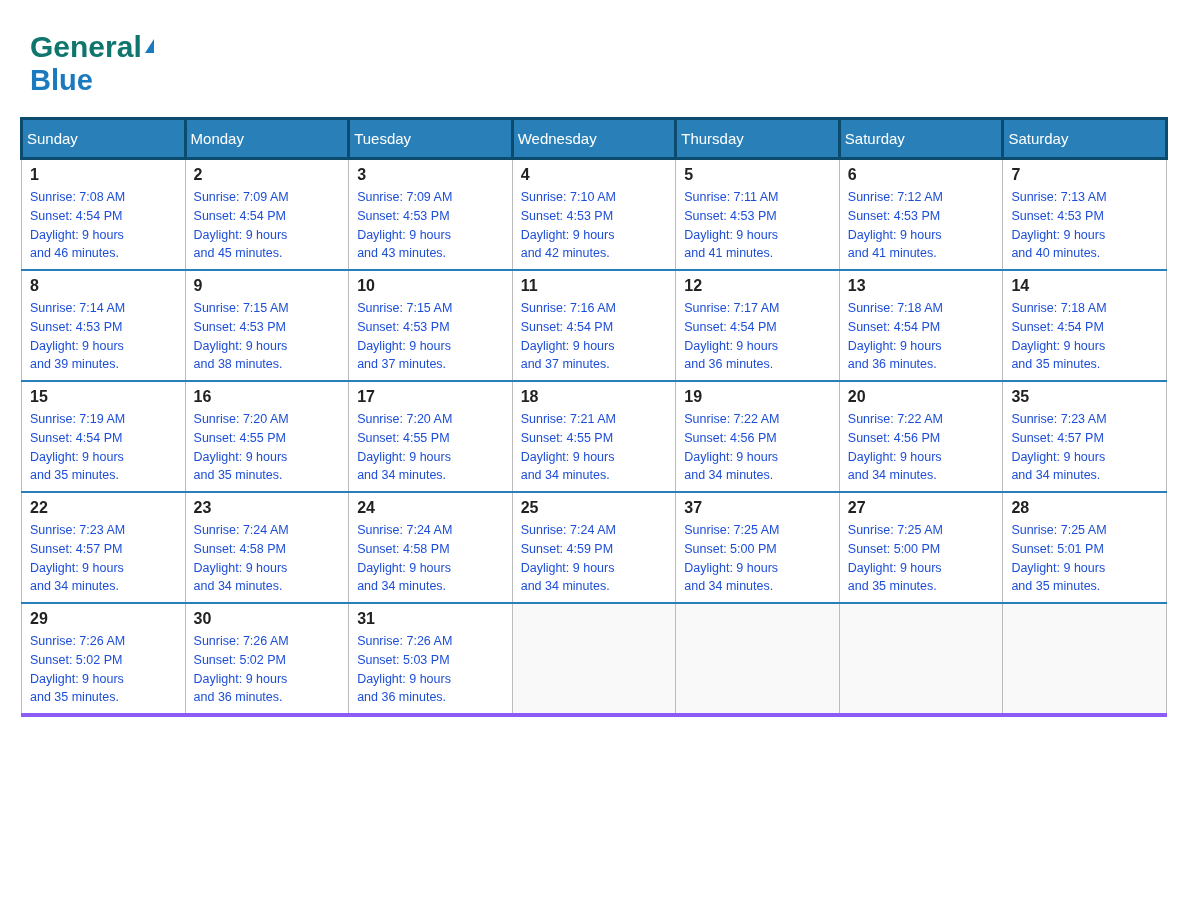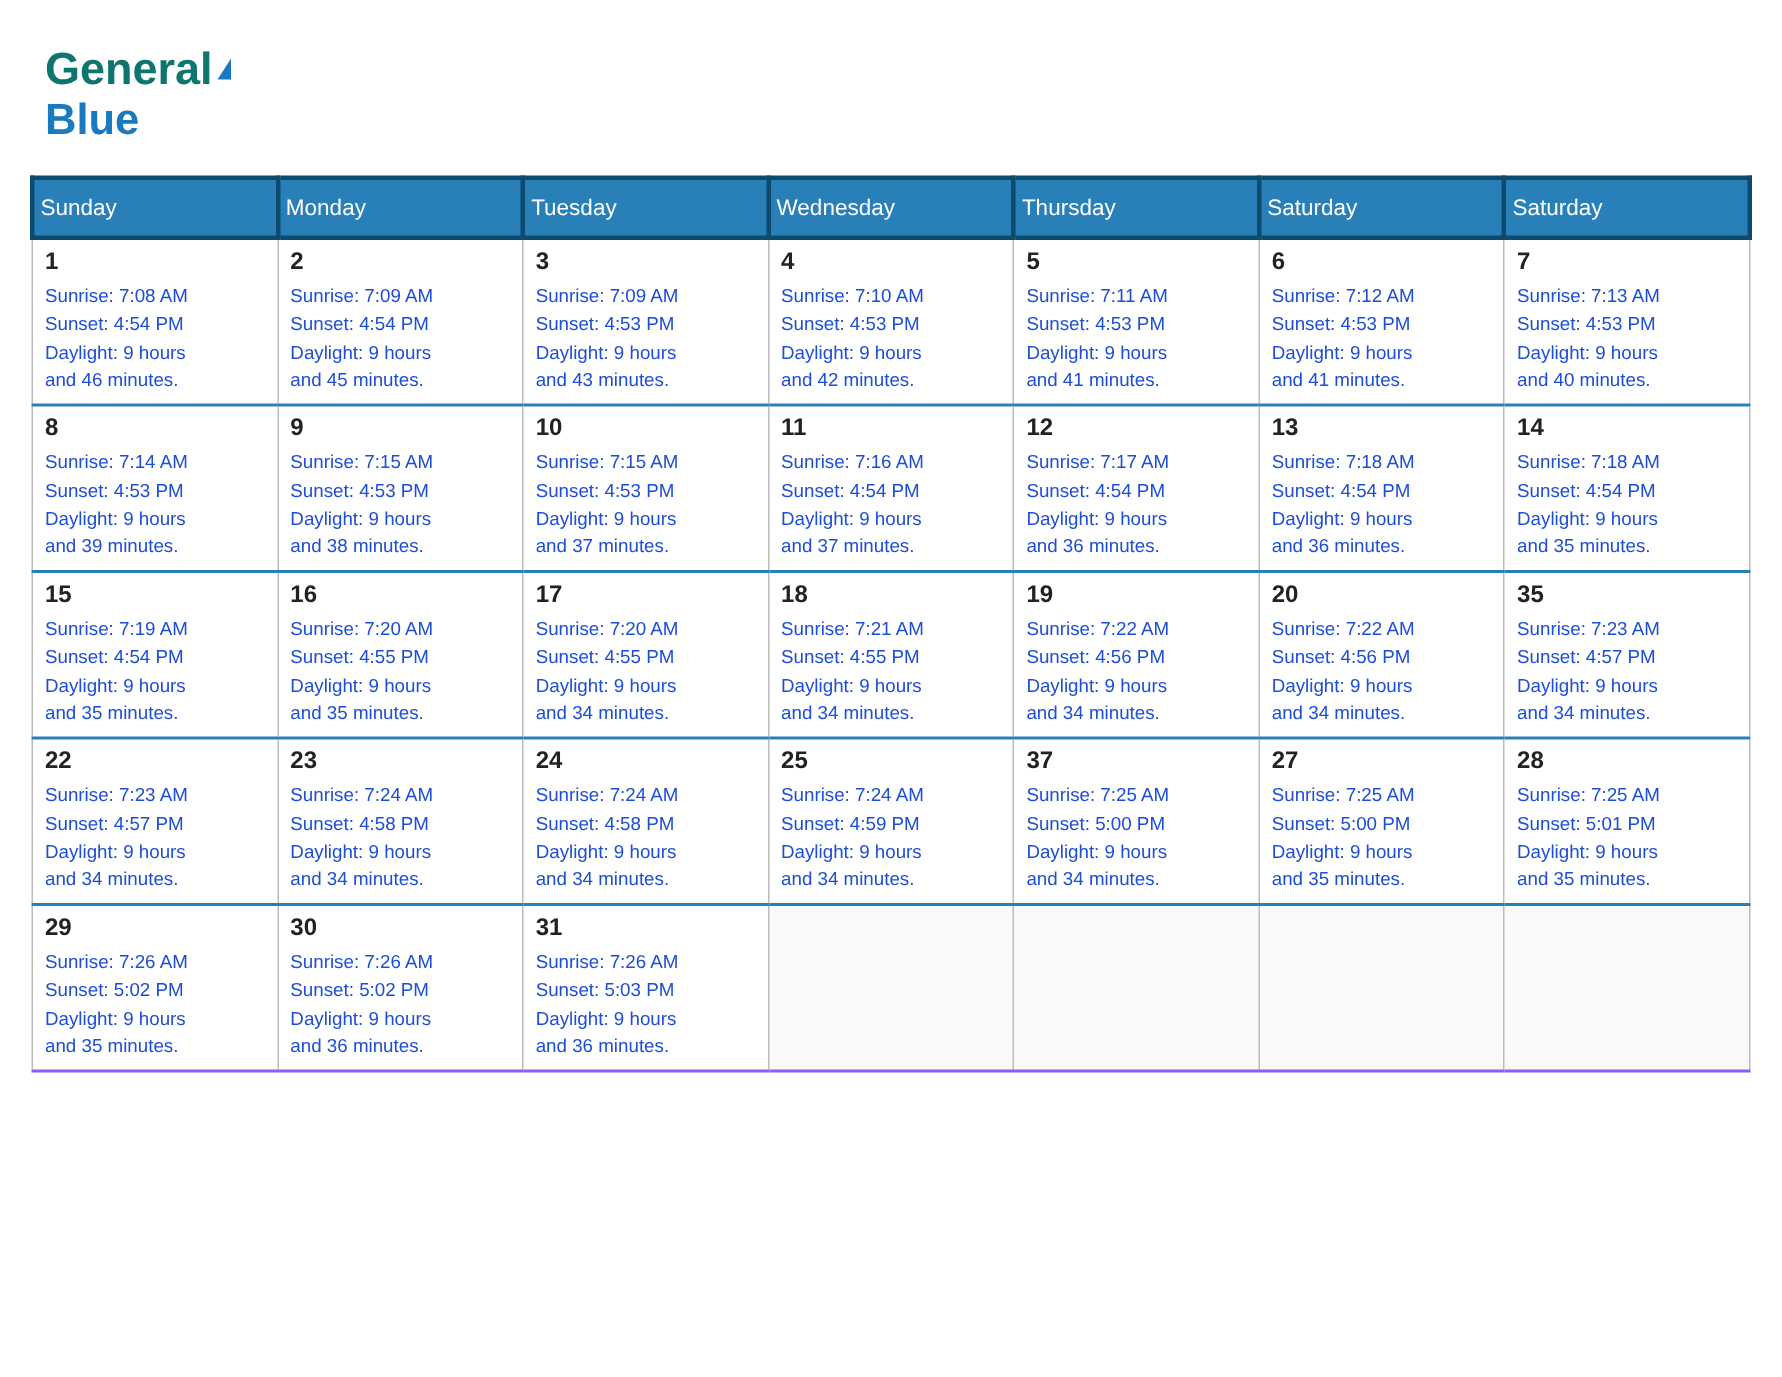--- a/index.html
+++ b/index.html
@@ -71,21 +71,21 @@
       font-weight: bold;
       color: #222;
       margin-bottom: 4px;
     }
     .day-info {
       font-size: 12.5px;
       color: #1d4ed8;
       line-height: 1.5;
     }
     .calendar tr:last-child td {
-      border-bottom: 2px solid #8b5cf6;
+      border-bottom: 4px solid #8b5cf6;
     }
   </style>
 </head>
 <body>
 
 <div class="header">
   <div class="logo">
     <div class="logo-line">
       <span style="font-size:30px;font-weight:bold;color:#0f766e;">General</span>
       <span style="display:inline-block;width:0;height:0;border-left:9px solid transparent;border-right:0px solid transparent;border-bottom:14px solid #1a7abf;margin-left:3px;margin-bottom:2px;"></span>

